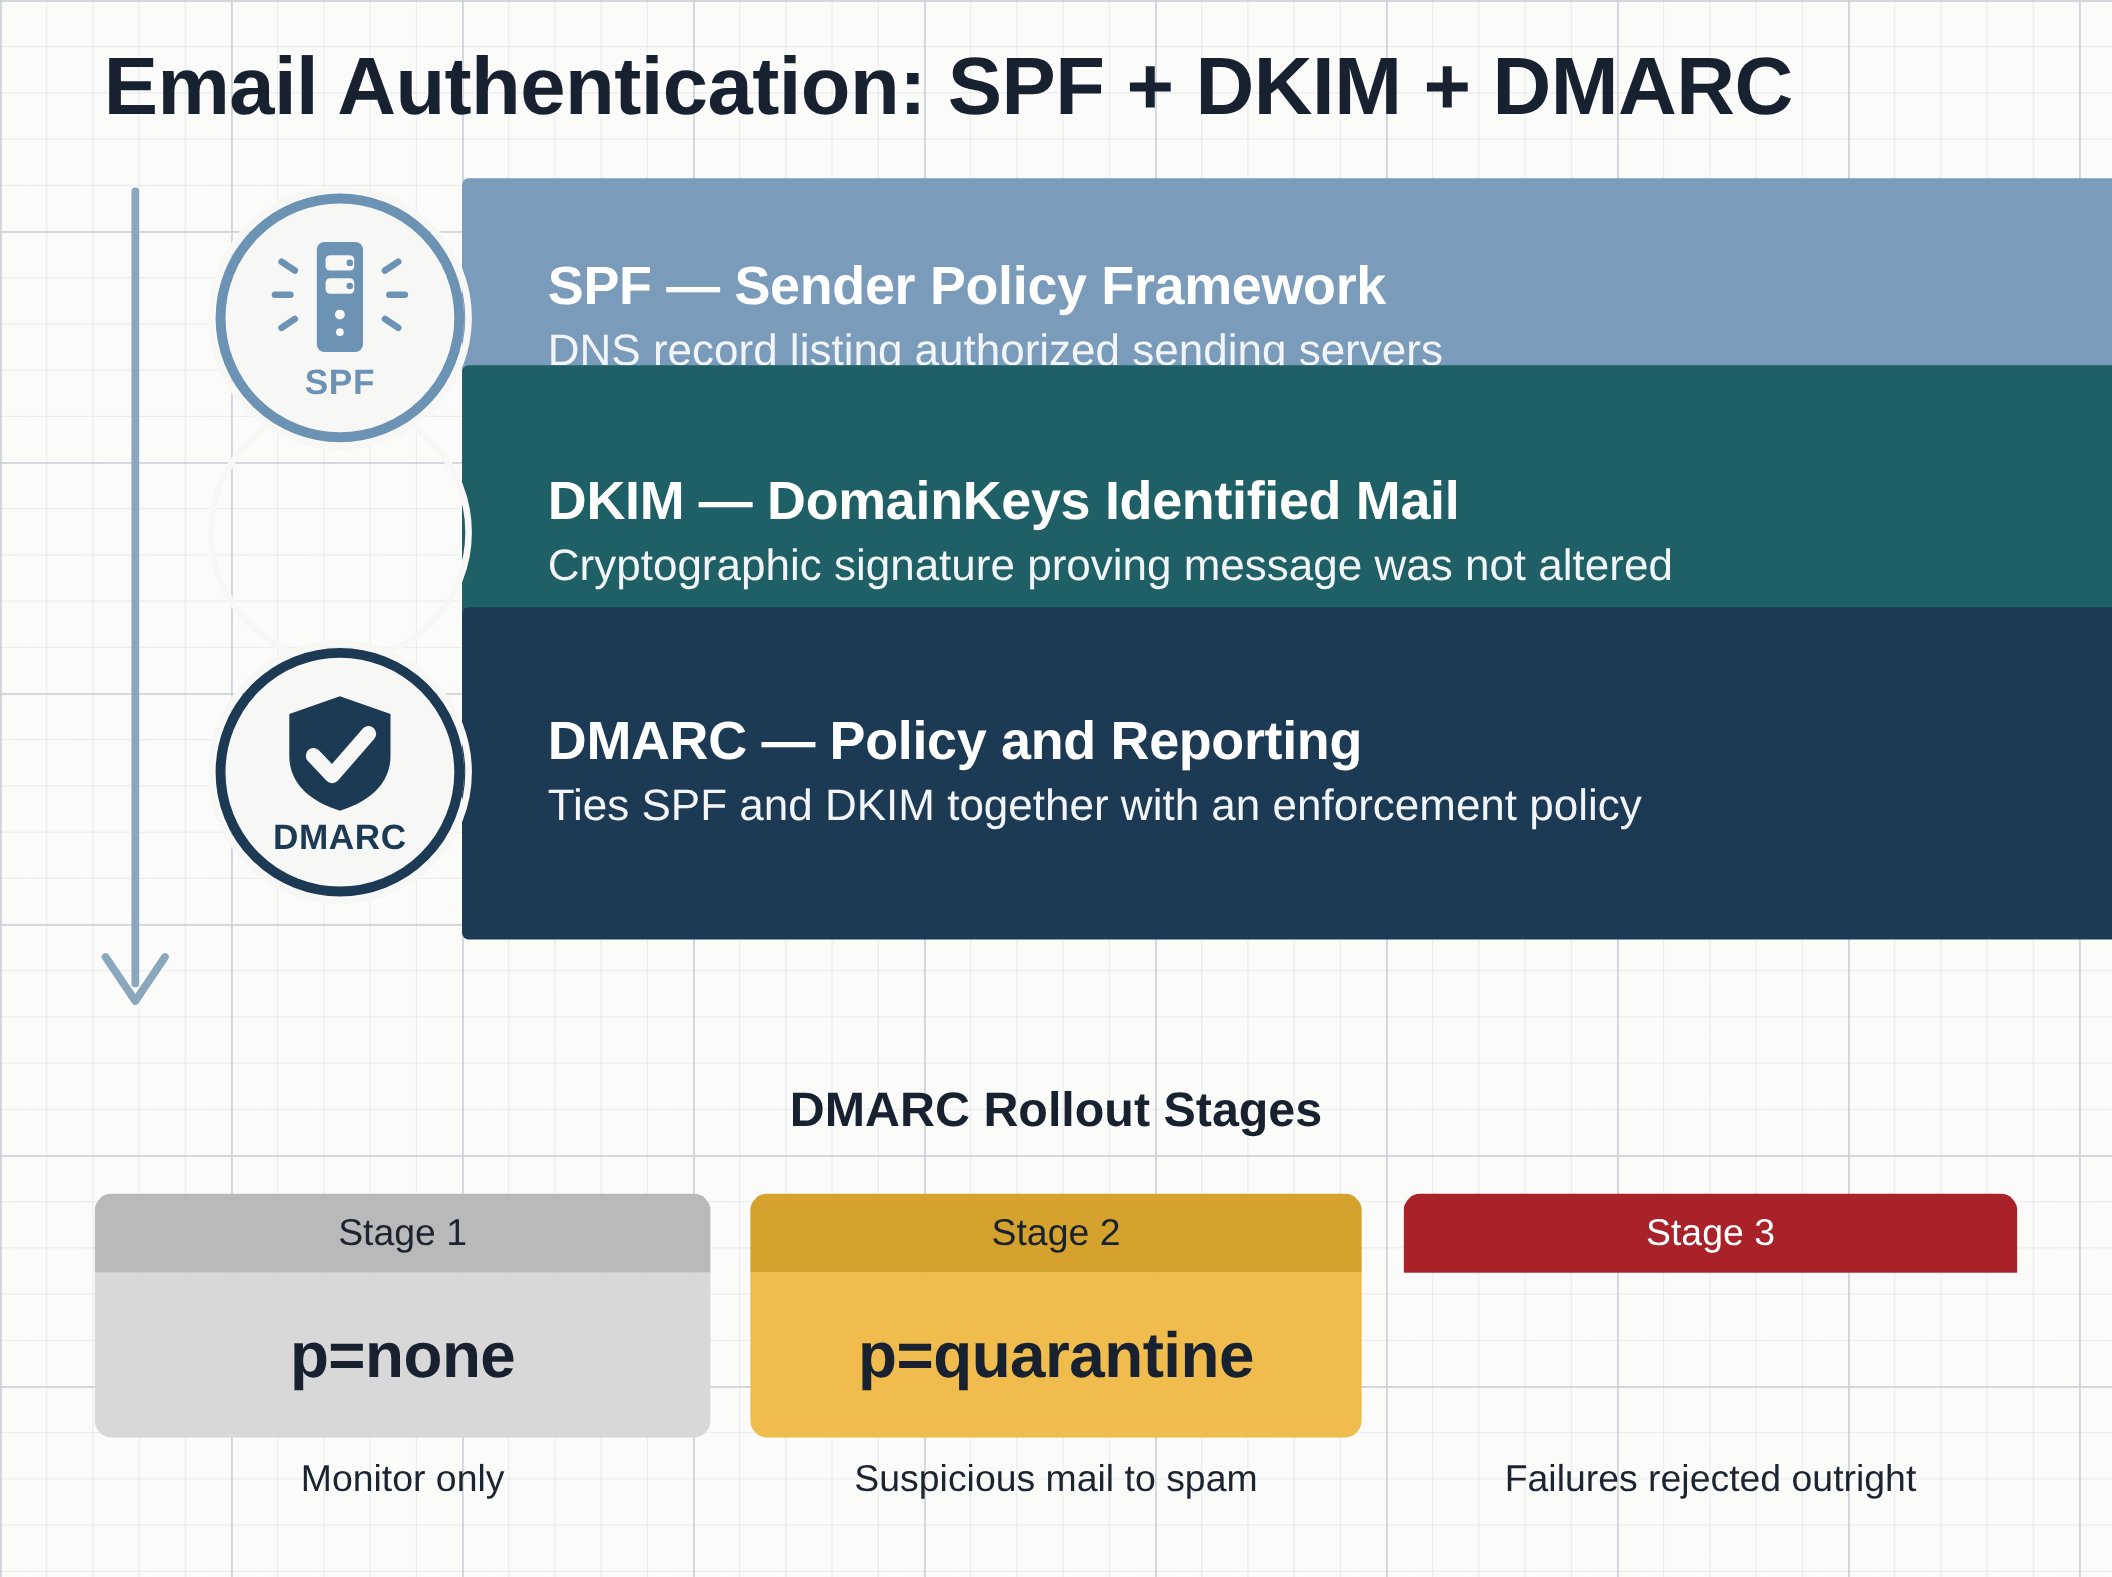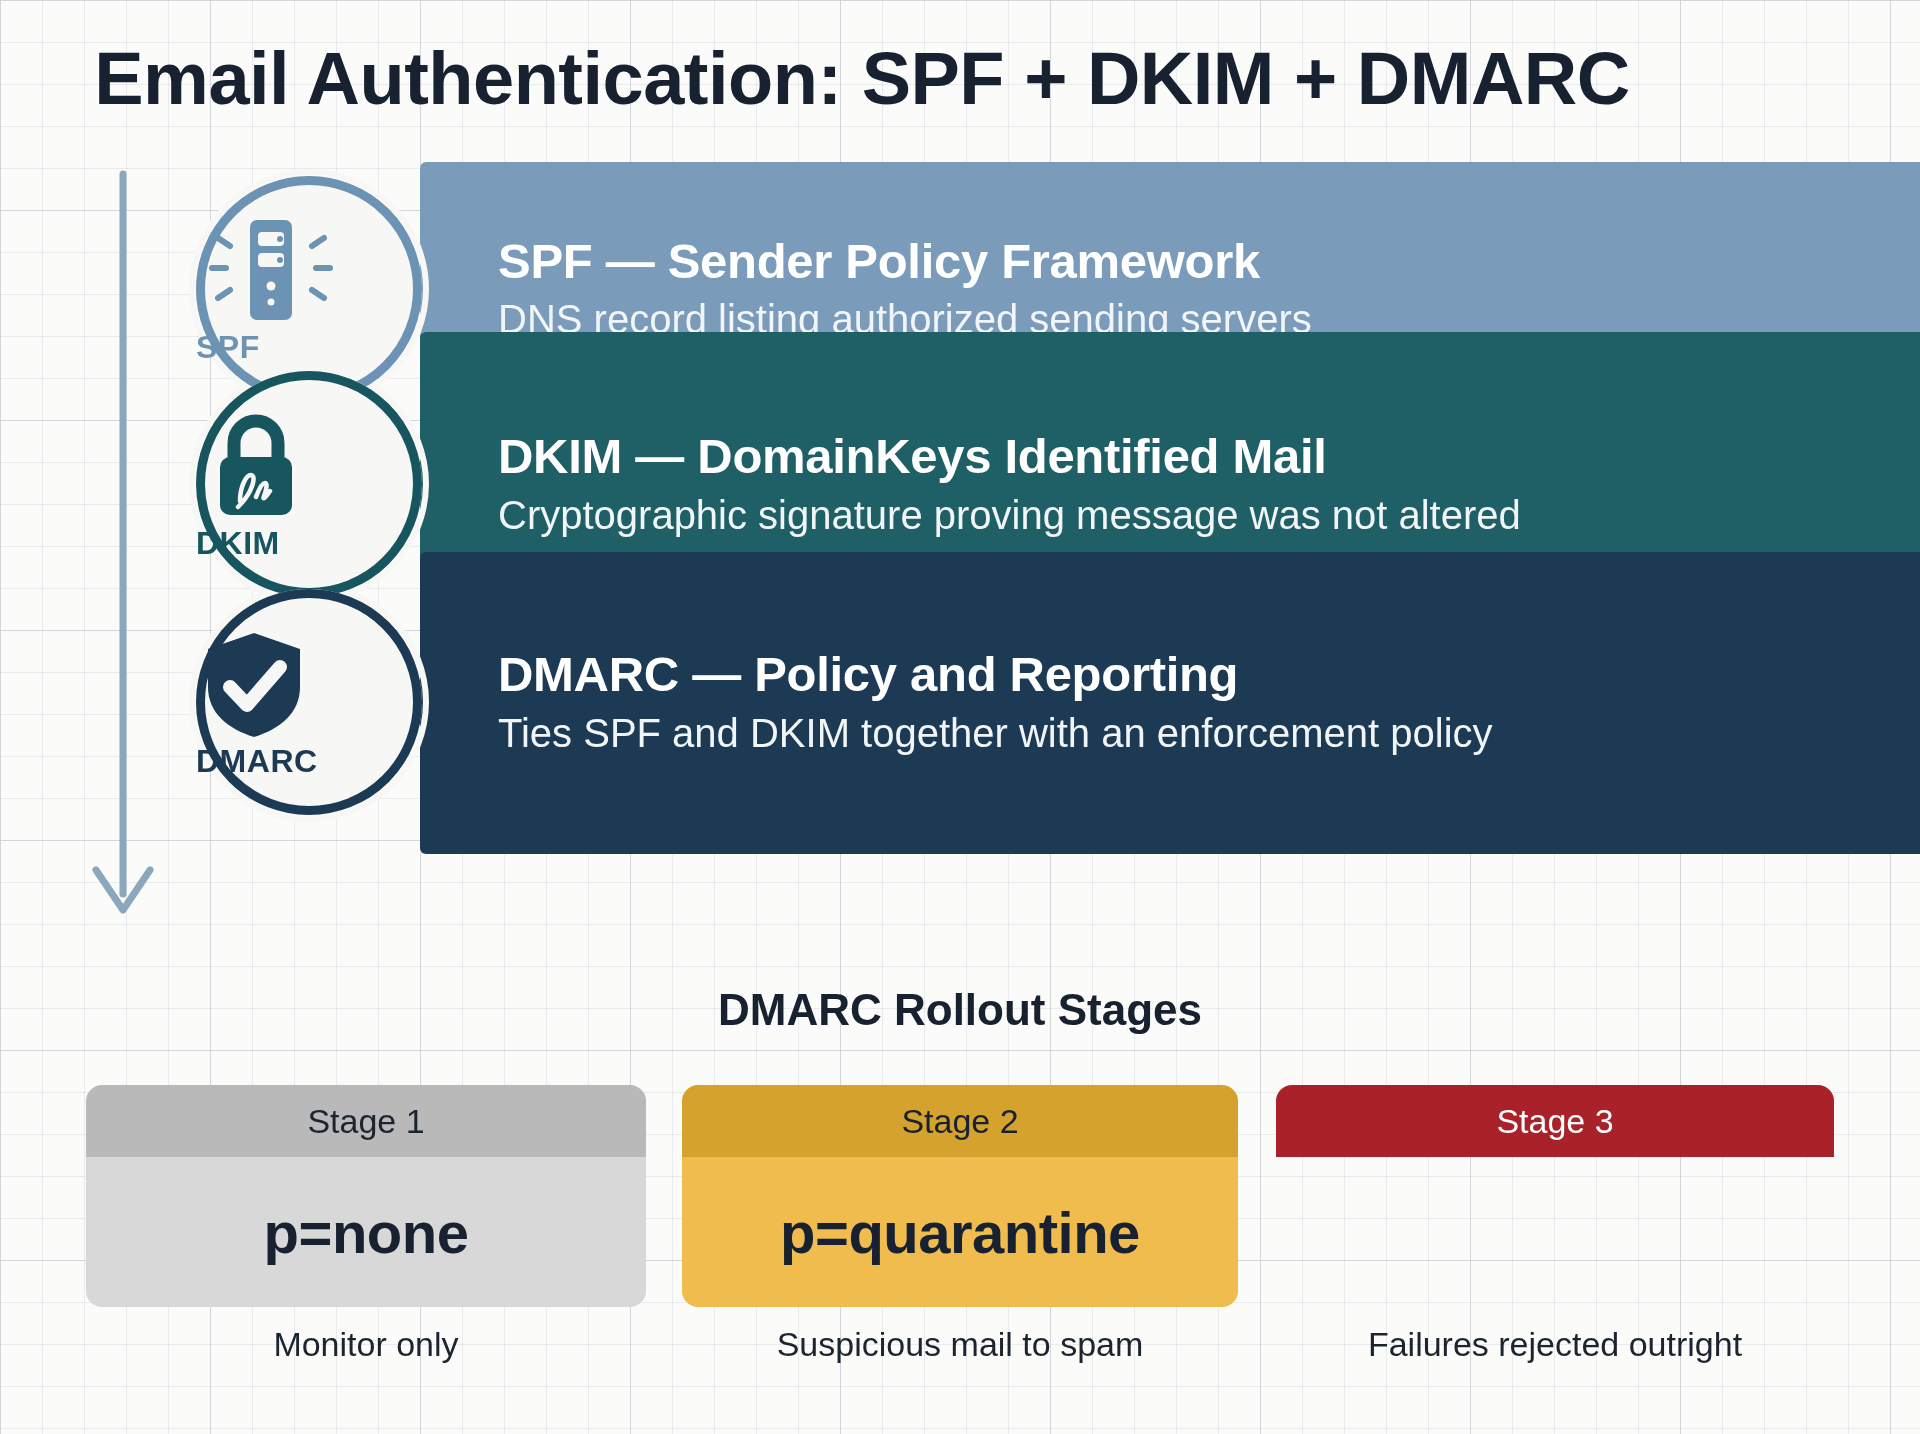--- a/index.html
+++ b/index.html
@@ -93,21 +93,21 @@
     left: 196px;
     top: 50%;
     transform: translateY(-50%);
     width: 226px;
     height: 226px;
     border-radius: 50%;
     background: #f7f8f6;
     box-sizing: border-box;
     display: flex;
     flex-direction: column;
-    align-items: flex-start;
+    align-items: center;
     justify-content: center;
     z-index: 3;
   }
   .badge-ring {
     position: absolute;
     inset: 0;
     border-radius: 50%;
     border: 9px solid currentColor;
     box-sizing: border-box;
   }
@@ -234,34 +234,20 @@
     </div>
   </div>
 
   <div class="row" style="top:432px;height:104px;">
     <div class="row-band" style="background:#1f5f66;top:-100px;bottom:-100px;"></div>
     <div class="row-text">
       <div class="row-title">DKIM — DomainKeys Identified Mail</div>
       <div class="row-sub">Cryptographic signature proving message was not altered</div>
     </div>
     <div class="badge-outline" style="left:189px;top:50%;transform:translateY(-50%);"></div>
-    <div class="badge" style="color:#17565e;">
-      <div class="badge-ring"></div>
-      <div class="badge-glyph">
-        <svg width="120" height="112" viewBox="0 0 120 112">
-          <path d="M38 46 V32 a22 22 0 0 1 44 0 V46" fill="none" stroke="#17565e" stroke-width="13" stroke-linecap="round"></path>
-          <rect x="24" y="46" width="72" height="58" rx="10" fill="#17565e"></rect>
-          <g fill="none" stroke="#f7f8f6" stroke-width="4.5" stroke-linecap="round">
-            <path d="M44 90 C44 76 50 64 55 64 C59 64 58 72 54 80 C50 88 44 94 42 96"></path>
-            <path d="M60 86 C63 78 66 72 69 72 C72 72 70 80 68 85 C66 90 70 86 74 80"></path>
-          </g>
-        </svg>
-      </div>
-      <div class="badge-label" style="color:#17565e;">DKIM</div>
-    </div>
   </div>
 
   <div class="row" style="top:650px;height:104px;">
     <div class="row-band" style="background:#1d3a55;top:-98px;bottom:-100px;"></div>
     <div class="row-text">
       <div class="row-title">DMARC — Policy and Reporting</div>
       <div class="row-sub">Ties SPF and DKIM together with an enforcement policy</div>
     </div>
     <div class="badge-outline" style="left:189px;top:50%;transform:translateY(-50%);"></div>
     <div class="badge" style="color:#1d3a55;">

